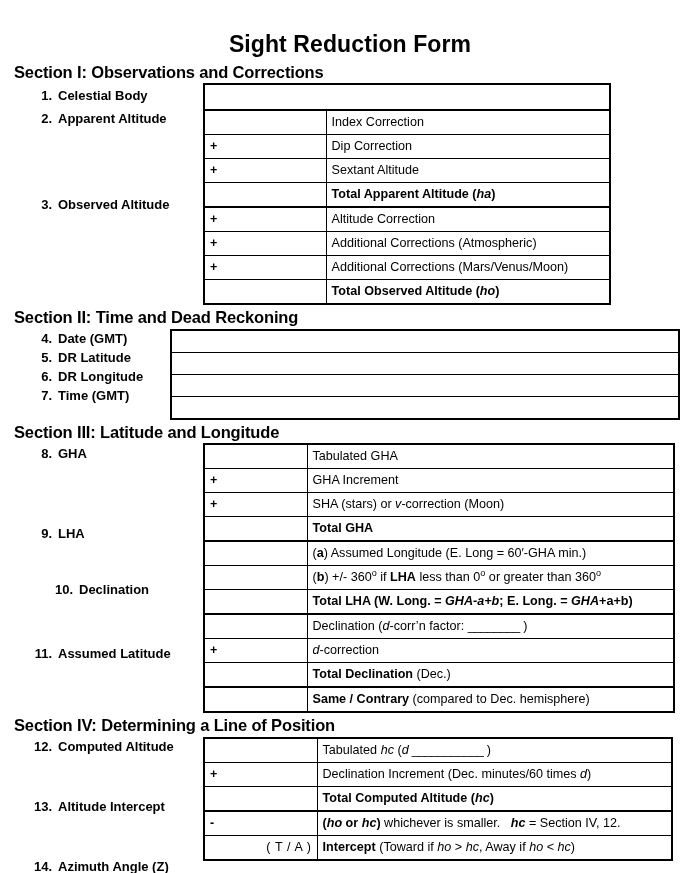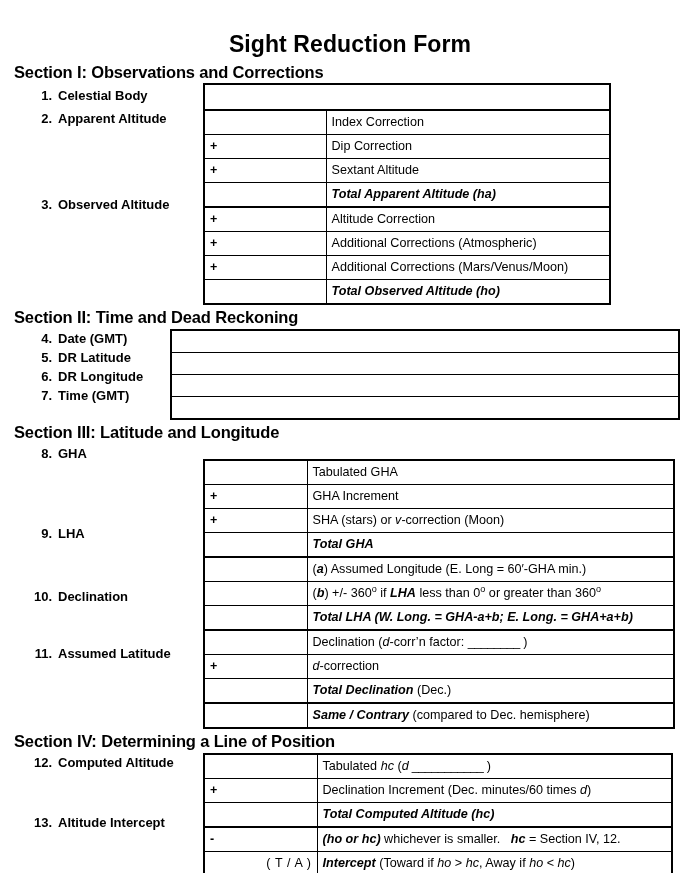--- a/index.html
+++ b/index.html
@@ -86,39 +86,39 @@
   }
   td.valcell.right {
     text-align: right;
     font-weight: normal;
     letter-spacing: 0.6px;
     font-size: 12.5px;
   }
   td.desc {
     font-size: 12.6px;
   }
-  .b { font-weight: bold; font-style: italic; }
+  .b { font-weight: bold; }
   .i { font-style: italic; }
   .bi { font-weight: bold; font-style: italic; }
   .deg { font-size: 0.72em; vertical-align: super; line-height: 0; font-weight: inherit; }
   .blank-line { letter-spacing: -0.5px; }
 
   
   .tbl-s1 { width: 408px; }
   .tbl-s1 .c1 { width: 122px; }
   
   tr.group-end > td { border-bottom: 2.5px solid #000; }
   table.form-table { border: 2.5px solid #000; }
 
   
   .tbl-s2 { width: 510px; }
   .tbl-s2 td { height: 17px; }
 
   
-  .tbl-s3 { width: 472px; margin-top: 16px; }
+  .tbl-s3 { width: 472px; }
   .tbl-s3 .c1 { width: 103px; }
 
   
   .tbl-s4 { width: 470px; }
   .tbl-s4 .c1 { width: 113px; }
 </style>
 </head>
 <body>
 
 <div class="page">
@@ -241,21 +241,21 @@
         <div class="num-lbl-wrap" style="height:20px;align-items:center;">
           <div class="num">8.</div>
           <div class="lbl">GHA</div>
         </div>
         <div style="height:60px;"></div>
         <div class="num-lbl-wrap" style="height:20px;align-items:center;">
           <div class="num">9.</div>
           <div class="lbl">LHA</div>
         </div>
         <div style="height:40px;"></div>
-        <div class="num-lbl-wrap" style="height:20px;align-items:flex-end;">
+        <div class="num-lbl-wrap" style="height:20px;align-items:flex-start;padding-left:21px;">
           <div class="num">10.</div>
           <div class="lbl">Declination</div>
         </div>
         <div style="height:40px;"></div>
         <div class="num-lbl-wrap" style="height:20px;align-items:center;">
           <div class="num">11.</div>
           <div class="lbl">Assumed Latitude</div>
         </div>
       </div>
 

